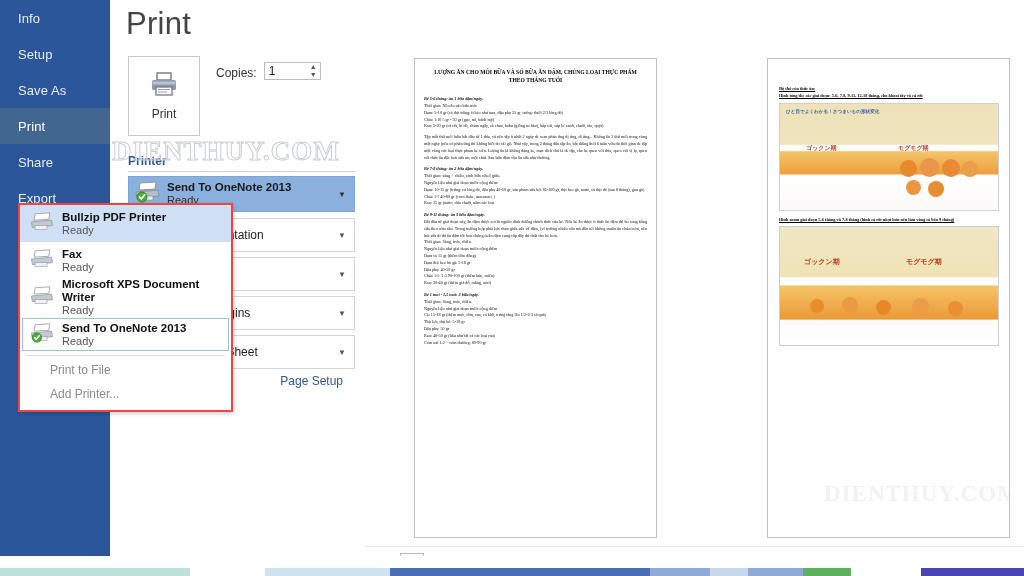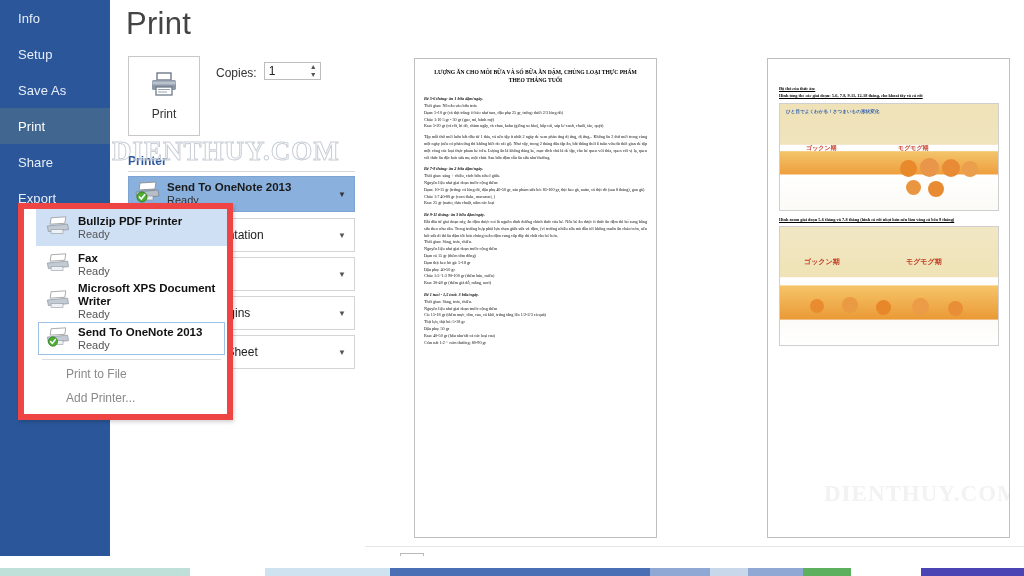--- a/index.html
+++ b/index.html
@@ -61,22 +61,22 @@
     border:1px solid #7ea4d4;
   }
   .printer-combo .txt { margin-left:6px; line-height:1.15; }
   .printer-combo .name { font-size:11.5px; color:#1a1a1a; font-weight:bold; }
   .printer-combo .state { font-size:11px; color:#303030; }
   .combo-arrow { margin-left:auto; margin-right:8px; font-size:8px; color:#333; }
 
   
   .printer-dropdown {
     position:absolute; left:18px; top:203px; width:215px;
-    background:#fff; border:6px solid #ef4444;
-    box-shadow: 1px 2px 4px rgba(0,0,0,.18); z-index: 40; padding-left: 12px;
+    background:#fff; border:2px solid #ef4444;
+    box-shadow: 1px 2px 4px rgba(0,0,0,.18); z-index: 40;
   }
   .dd-item { display:flex; align-items:center; height:37px; padding-left:8px; cursor:pointer; }
   .dd-item.hover { background:#cfe0f4; }
   .dd-item .txt { margin-left:7px; line-height:1.15; }
   .dd-item .name { font-size:11.5px; color:#111; font-weight:bold; }
   .dd-item .state { font-size:11px; color:#555; }
   .dd-item.current { outline:1px solid #9ec1e8; outline-offset:-3px; }
   .dd-sep { height:1px; background:#dcdcdc; margin: 2px 6px; }
   .dd-cmd { height:24px; display:flex; align-items:center; padding-left:30px;
     font-size:12px; color:#8a8a8a; cursor:default; }
@@ -317,20 +317,21 @@
               <rect x="6" y="15.6" width="5" height=".9"></rect>
             </g>
           </svg>
         </span>
         <span class="txt">
           <span class="t1" style="display:block">1 Page Per Sheet</span>
         </span>
         <span class="set-arrow">▼</span>
       </div>
 
+      <div class="page-setup">Page Setup</div>
     </div>
   </div>
 
   <div class="printer-dropdown">
     <div class="dd-item hover">
       <span>
         <svg width="27" height="22" viewBox="0 0 28 24">
           <polygon points="7,3 23,2 22,9 6,10" fill="#fff" stroke="#9a9a9a" stroke-width=".9"></polygon>
           <path d="M3 12 L25 10 L26 16 L4 18 Z" fill="#c3cad3" stroke="#8d959f" stroke-width=".8"></path>
           <rect x="7" y="16" width="13" height="4" fill="#eef1f5" stroke="#99a0a9" stroke-width=".7"></rect>

